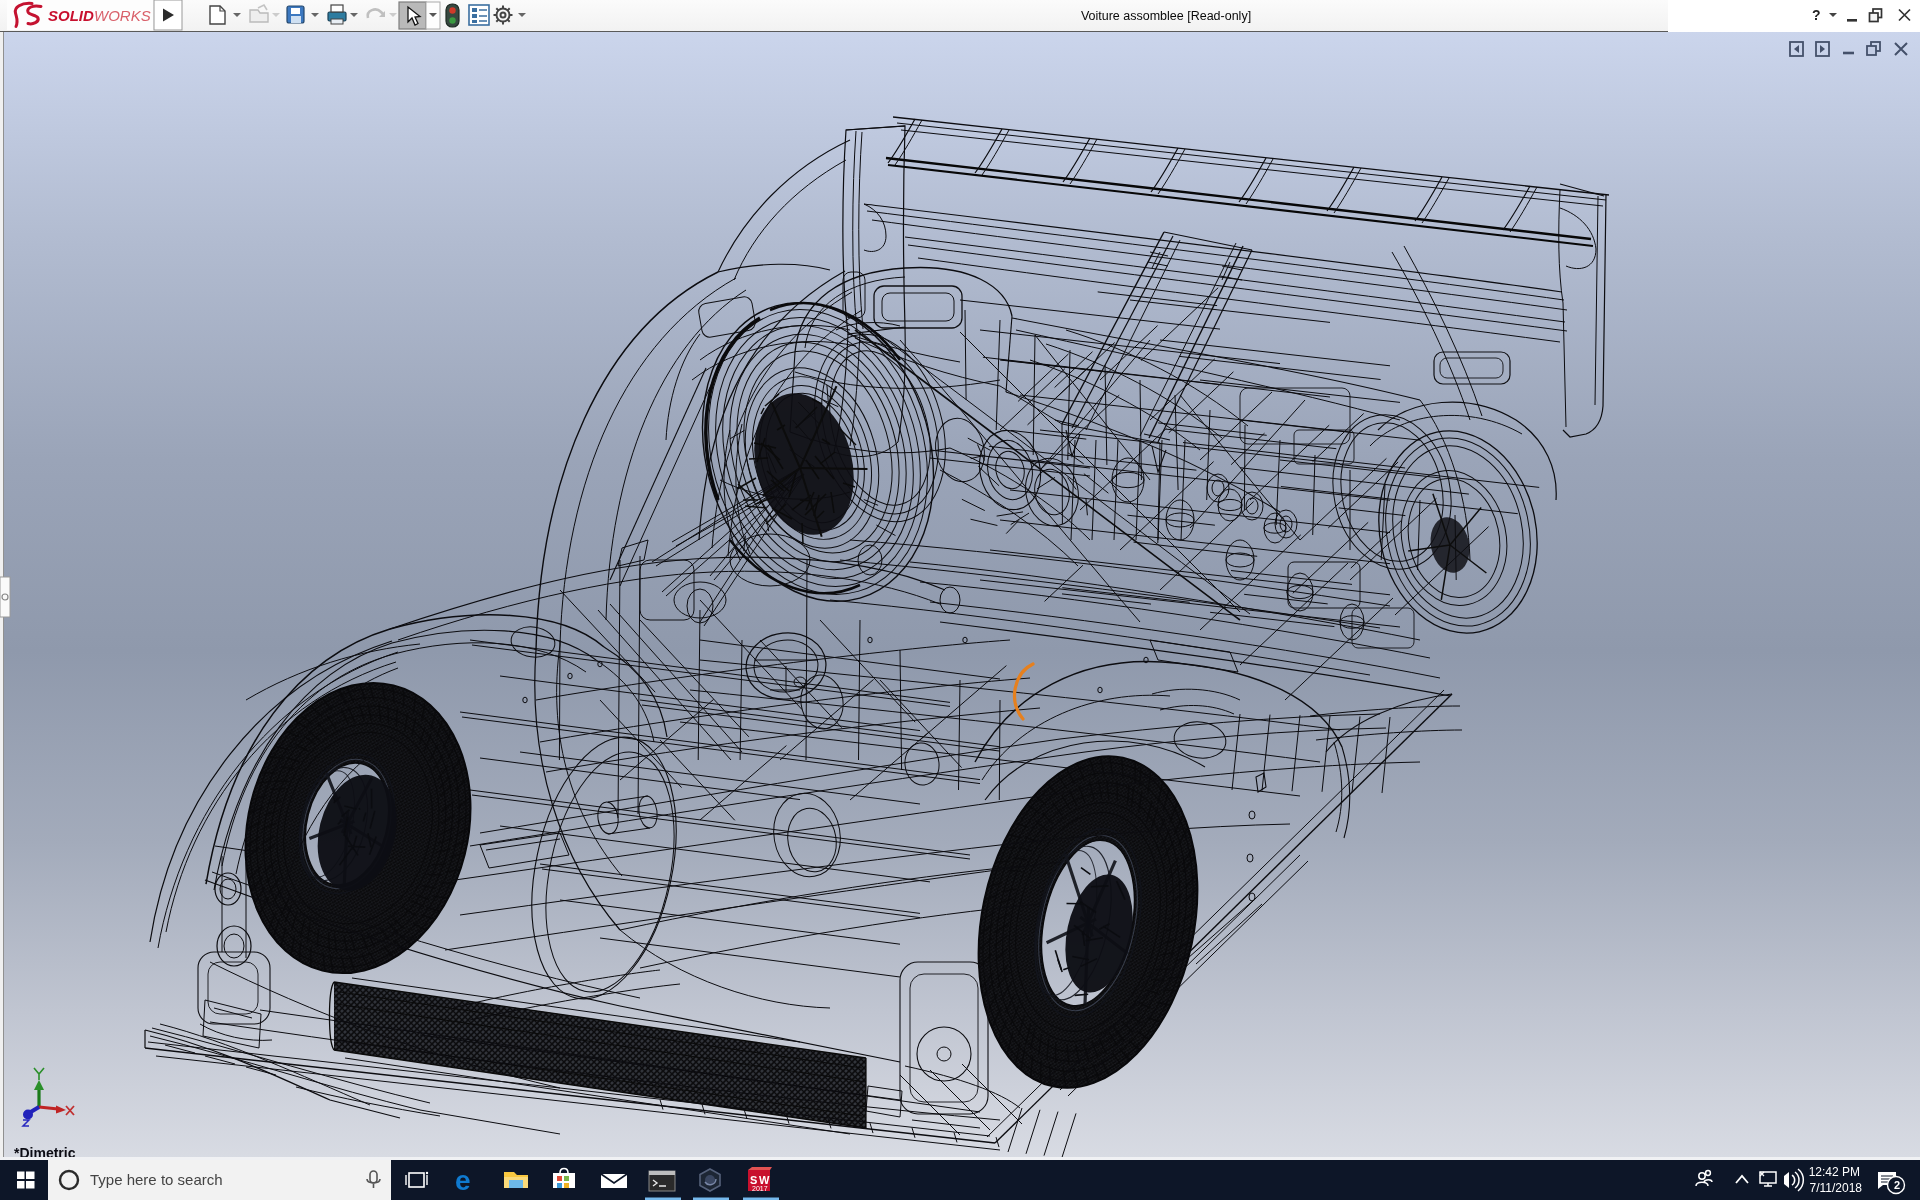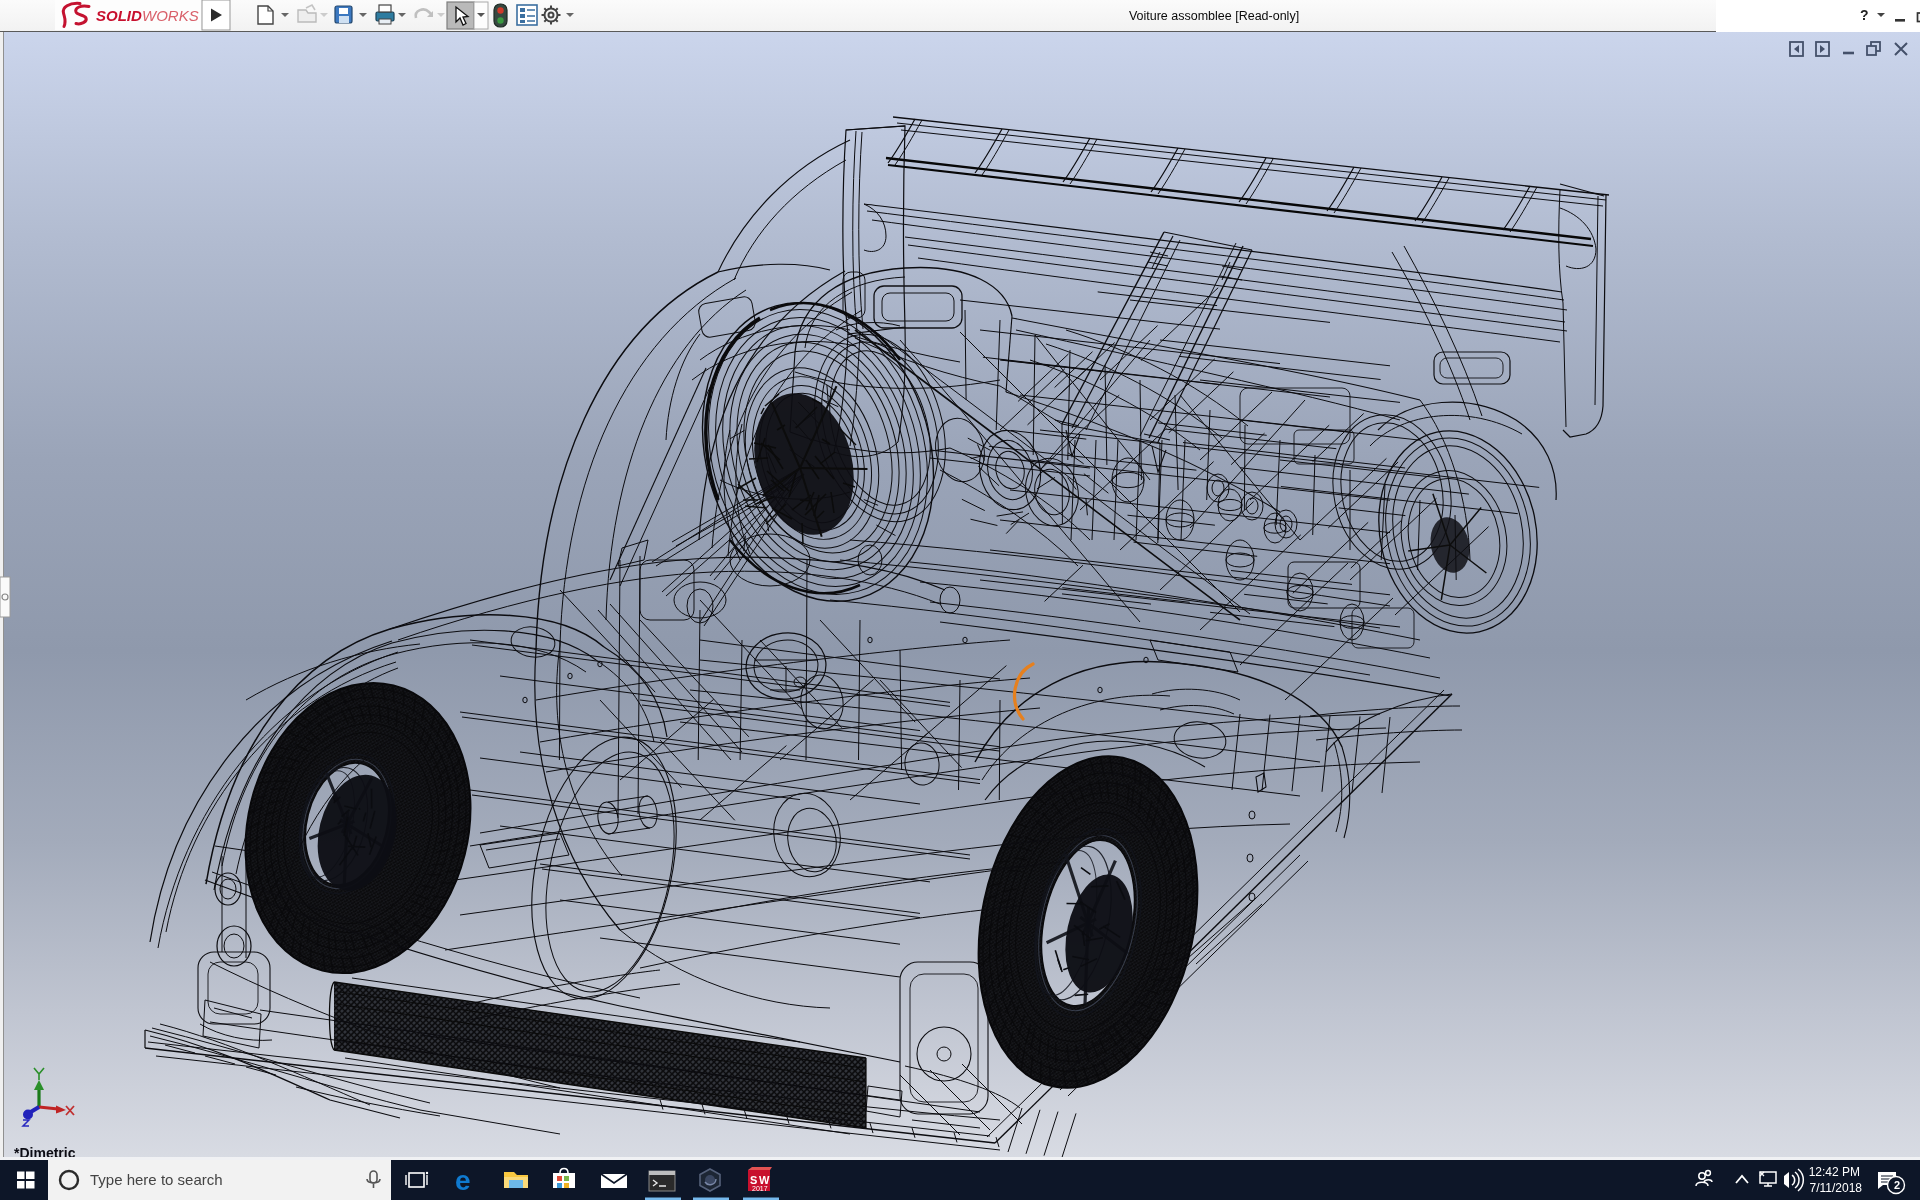--- a/index.html
+++ b/index.html
@@ -1,16 +1,16 @@
 <!DOCTYPE html>
 <html><head><meta charset="utf-8"><style>
 html,body{margin:0;padding:0;width:1920px;height:1200px;overflow:hidden;
 font-family:"Liberation Sans",sans-serif;}
 #titlebar{position:absolute;left:0;top:0;width:1668px;height:31px;
-background:linear-gradient(#fbfbfb,#f2f2f2);border-bottom:1px solid #5a5a5a;z-index:5;padding-left:48px;}
+background:linear-gradient(#fbfbfb,#f2f2f2);border-bottom:1px solid #5a5a5a;z-index:5;}
 #viewport{position:absolute;left:0;top:32px;width:1920px;height:1126px;
 background:linear-gradient(#cbd5ec 0%,#b2bcd1 18%,#9aa4b8 38%,#8f99ac 55%,#a3abbb 72%,#c0c5d1 87%,#d8dbe3 100%);}
 #statusline{position:absolute;left:0;top:1157px;width:1920px;height:3px;background:#f0f1f4;z-index:6;}
 #taskbar{position:absolute;left:0;top:1160px;width:1920px;height:40px;background:#0d1628;z-index:7;text-align:center;}
 #searchbox{position:absolute;left:48px;top:0;width:343px;height:40px;background:#f2f2f2;}
 #searchtext{position:absolute;left:42px;top:11px;color:#444;font-size:15px;}
 svg{display:block}
 </style></head><body>
 
 <div id="viewport"></div>

